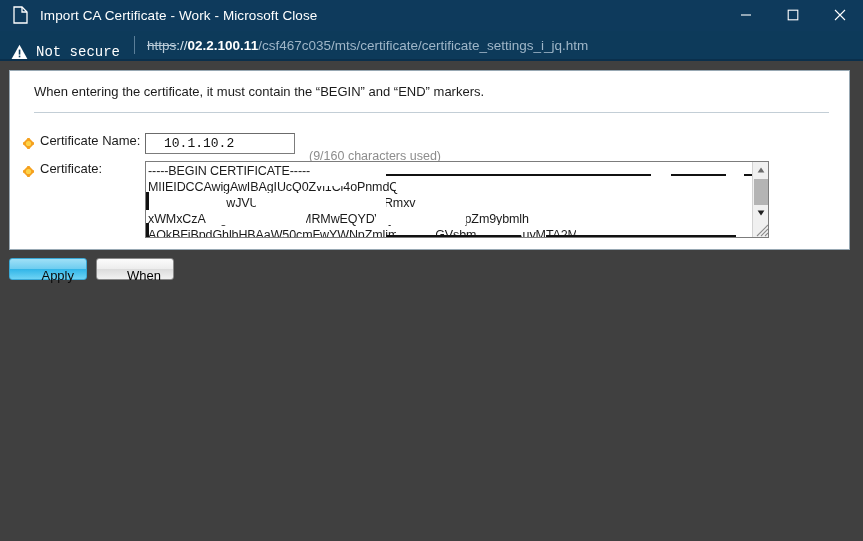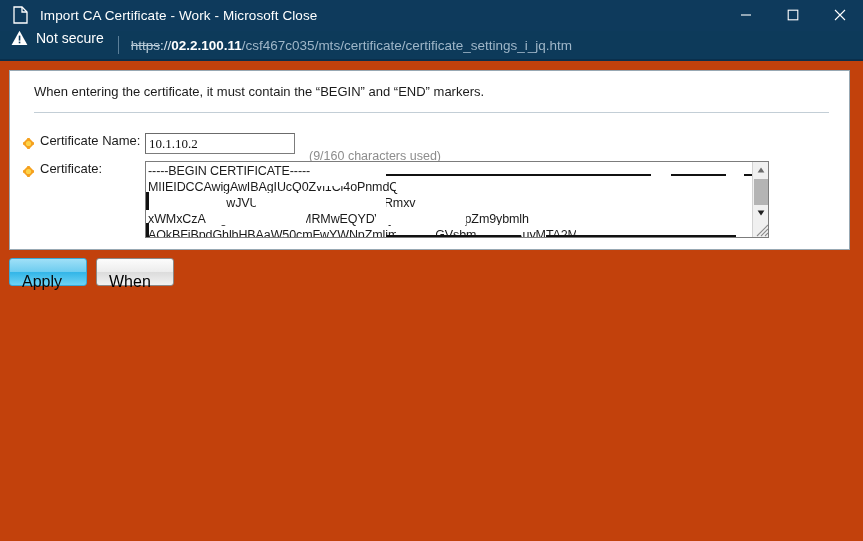--- a/index.html
+++ b/index.html
@@ -53,23 +53,24 @@
   
   .addressbar {
     height: 30px;
     background: #0d3a5a;
     display: flex;
     align-items: center;
     flex: 0 0 auto;
     border-bottom: 2px solid #0a2f4c;
   }
   .notsecure {
-    display: flex; align-items: flex-start;
+    display: flex; align-items: flex-end;
     margin-left: 11px;
     height: 30px;
+    font-family: Liberation Mono, monospace;
   }
   .warn-icon { width: 17px; height: 16px; flex: 0 0 auto; }
   .notsecure-label {
     color: #ffffff;
     font-size: 14px;
     margin-left: 8px;
     white-space: nowrap;
   }
   .addr-divider {
     width: 1px; height: 18px;
@@ -87,21 +88,21 @@
     color: #b9cbd8;
     text-decoration: line-through;
   }
   .url .sep { color: #d9e4ec; }
   .url .host { color: #ffffff; font-weight: bold; }
   .url .path { color: #9fb6c8; }
 
   
   .page {
     flex: 1 1 auto;
-    background: #c2410c;
+    background: #404040;
     position: relative;
     overflow: hidden;
   }
 
   .panel {
     position: absolute;
     left: 9px; top: 9px;
     width: 841px; height: 180px;
     background: #ffffff;
     border: 1px solid #98a8b3;
@@ -139,24 +140,24 @@
     font-size: 13px;
     color: #1b1b1b;
     white-space: nowrap;
     width: 104px;
     flex: 0 0 auto;
   }
 
   .name-input {
     width: 150px;
     height: 21px;
-    font-family: Liberation Serif, serif;
+    font-family: Liberation Mono, monospace;
     font-size: 13px;
     color: #111;
-    padding: 1px 3px;
+    padding: 1px 18px;
     border: 1px solid #7c7c7c;
     border-top-color: #6b6b6b;
     border-left-color: #6b6b6b;
     background: #ffffff;
     outline: none;
     margin-left: 1px;
   }
   .charcount {
     font-size: 12.5px;
     color: #8d8d8d;
@@ -230,29 +231,29 @@
   
   .buttons {
     position: absolute;
     left: 9px; top: 197px;
     display: flex;
     gap: 9px;
   }
   .btn {
     height: 22px;
     min-width: 78px;
-    padding: 13px 12px;
+    padding: 7px 12px;
     font-family: "Liberation Sans", sans-serif;
-    font-size: 16px;
+    font-size: 13px;
     color: #000000;
     border: 1px solid #7a7a7a;
     border-radius: 3px;
     cursor: default;
     line-height: 20px;
-    text-align: left;
+    text-align: right;
   }
   .btn-apply {
     background: linear-gradient(to bottom, #9fe0f7 0%, #6fcdf0 48%, #33b6e8 52%, #6ed3f4 100%);
     border-color: #3aa9d6;
     color: #0a0a0a;
   }
   .btn-close {
     background: linear-gradient(to bottom, #fcfcfc 0%, #ededed 48%, #dcdcdc 52%, #f2f2f2 100%);
     border-color: #8a8a8a;
   }

